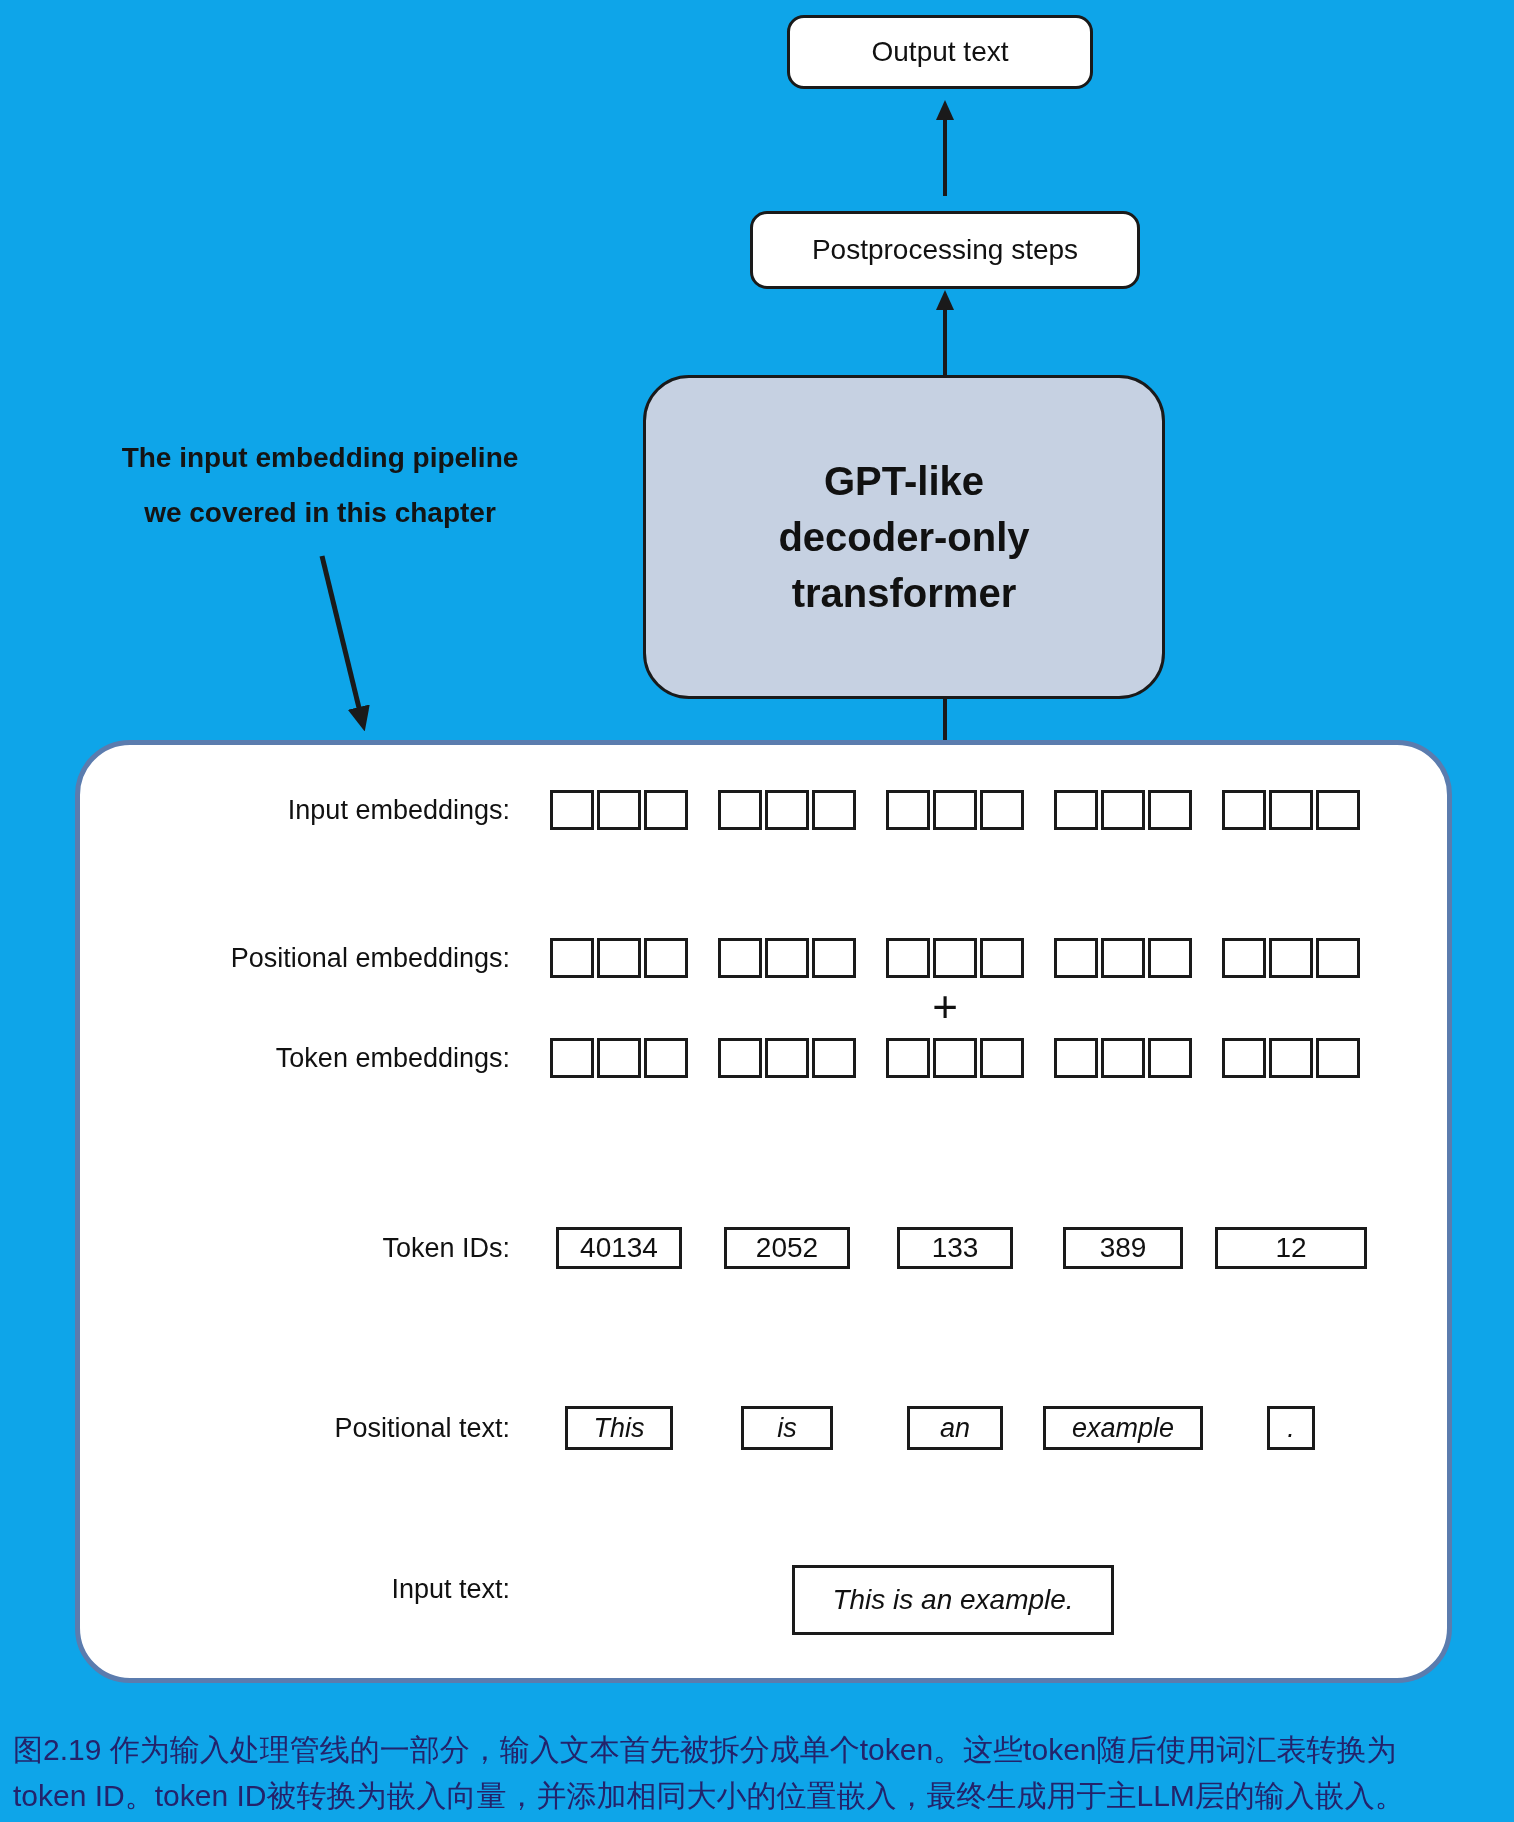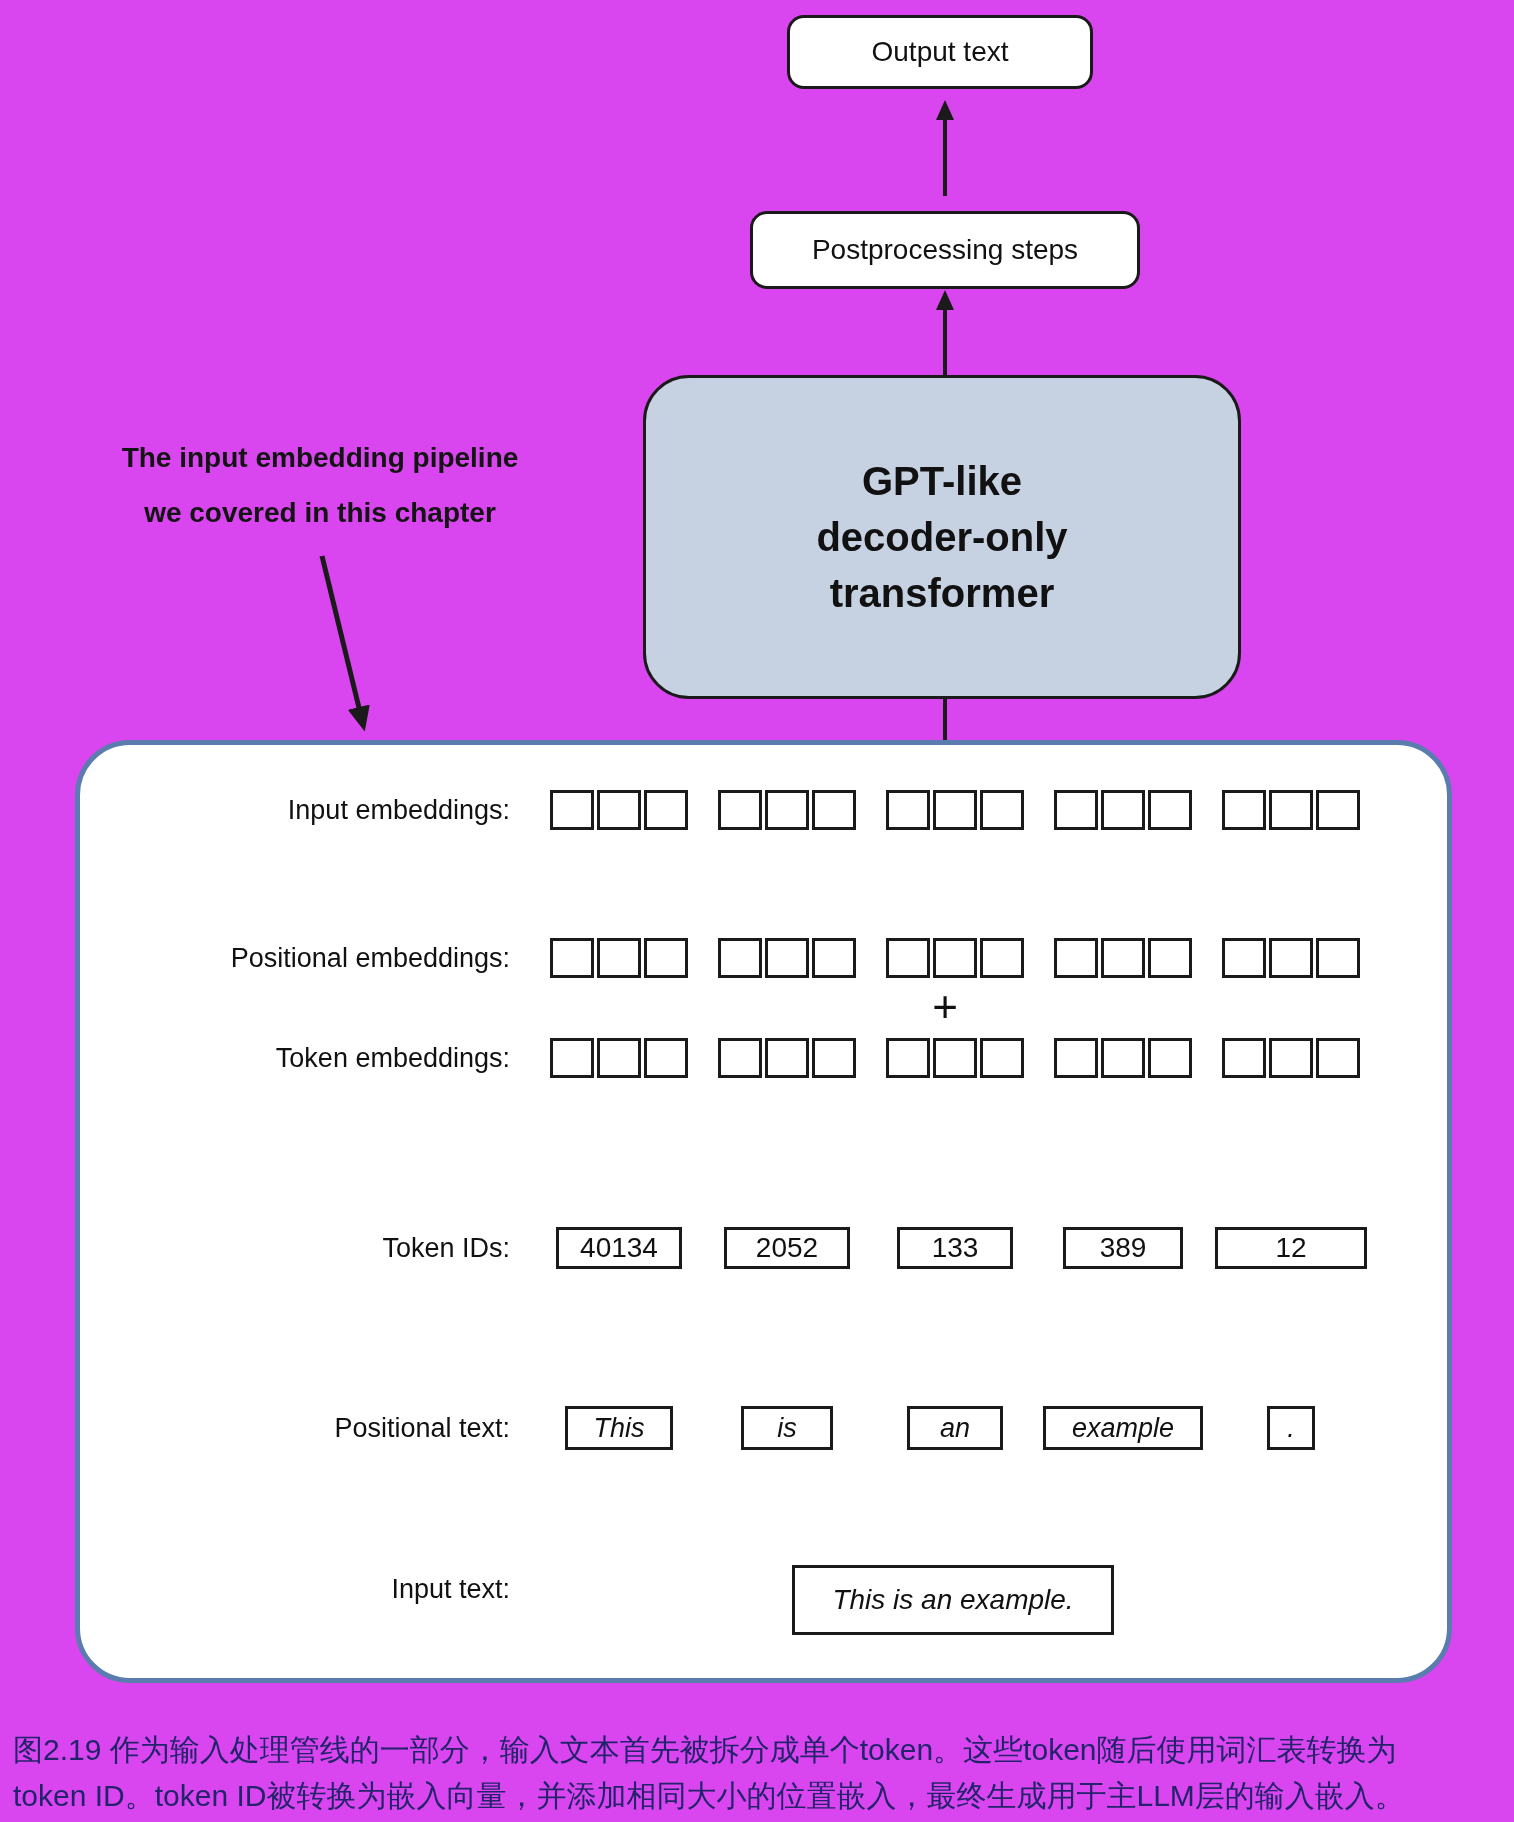--- a/index.html
+++ b/index.html
@@ -7,32 +7,32 @@
     --container-border:#5b7cae;
     --caption-text:#23236b;
     --line-black:#1a1a1a;
   }
   *{margin:0;padding:0;box-sizing:border-box;}
   html,body{background:#ffffff;}
   body{
     width:1514px;height:1822px;overflow:hidden;
     font-family:"Liberation Sans", sans-serif;color:#111;
   }
-  .canvas{position:relative;width:1514px;height:1822px;background:#d946ef;}
+  .canvas{position:relative;width:1514px;height:1822px;background:#0ea5e9;}
 
   
   .flow-box{
     position:absolute;display:flex;align-items:center;justify-content:center;
     background:#fff;border:3px solid var(--line-black);border-radius:17px;
     font-size:28px;color:#111;
   }
   .box-output{left:787px;top:15px;width:306px;height:74px;}
   .box-postproc{left:750px;top:211px;width:390px;height:78px;}
   .box-gpt{
-    position:absolute;left:643px;top:375px;width:598px;height:324px;
+    position:absolute;left:643px;top:375px;width:522px;height:324px;
     background:var(--gpt-fill);border:3px solid var(--line-black);border-radius:46px;
     display:flex;flex-direction:column;align-items:center;justify-content:center;
     font-size:40px;font-weight:bold;line-height:56px;text-align:center;color:#111;
   }
 
   
   .annotation{
     position:absolute;left:85px;top:430px;width:470px;text-align:center;
     font-weight:bold;font-size:28px;line-height:55px;color:#141414;
   }

